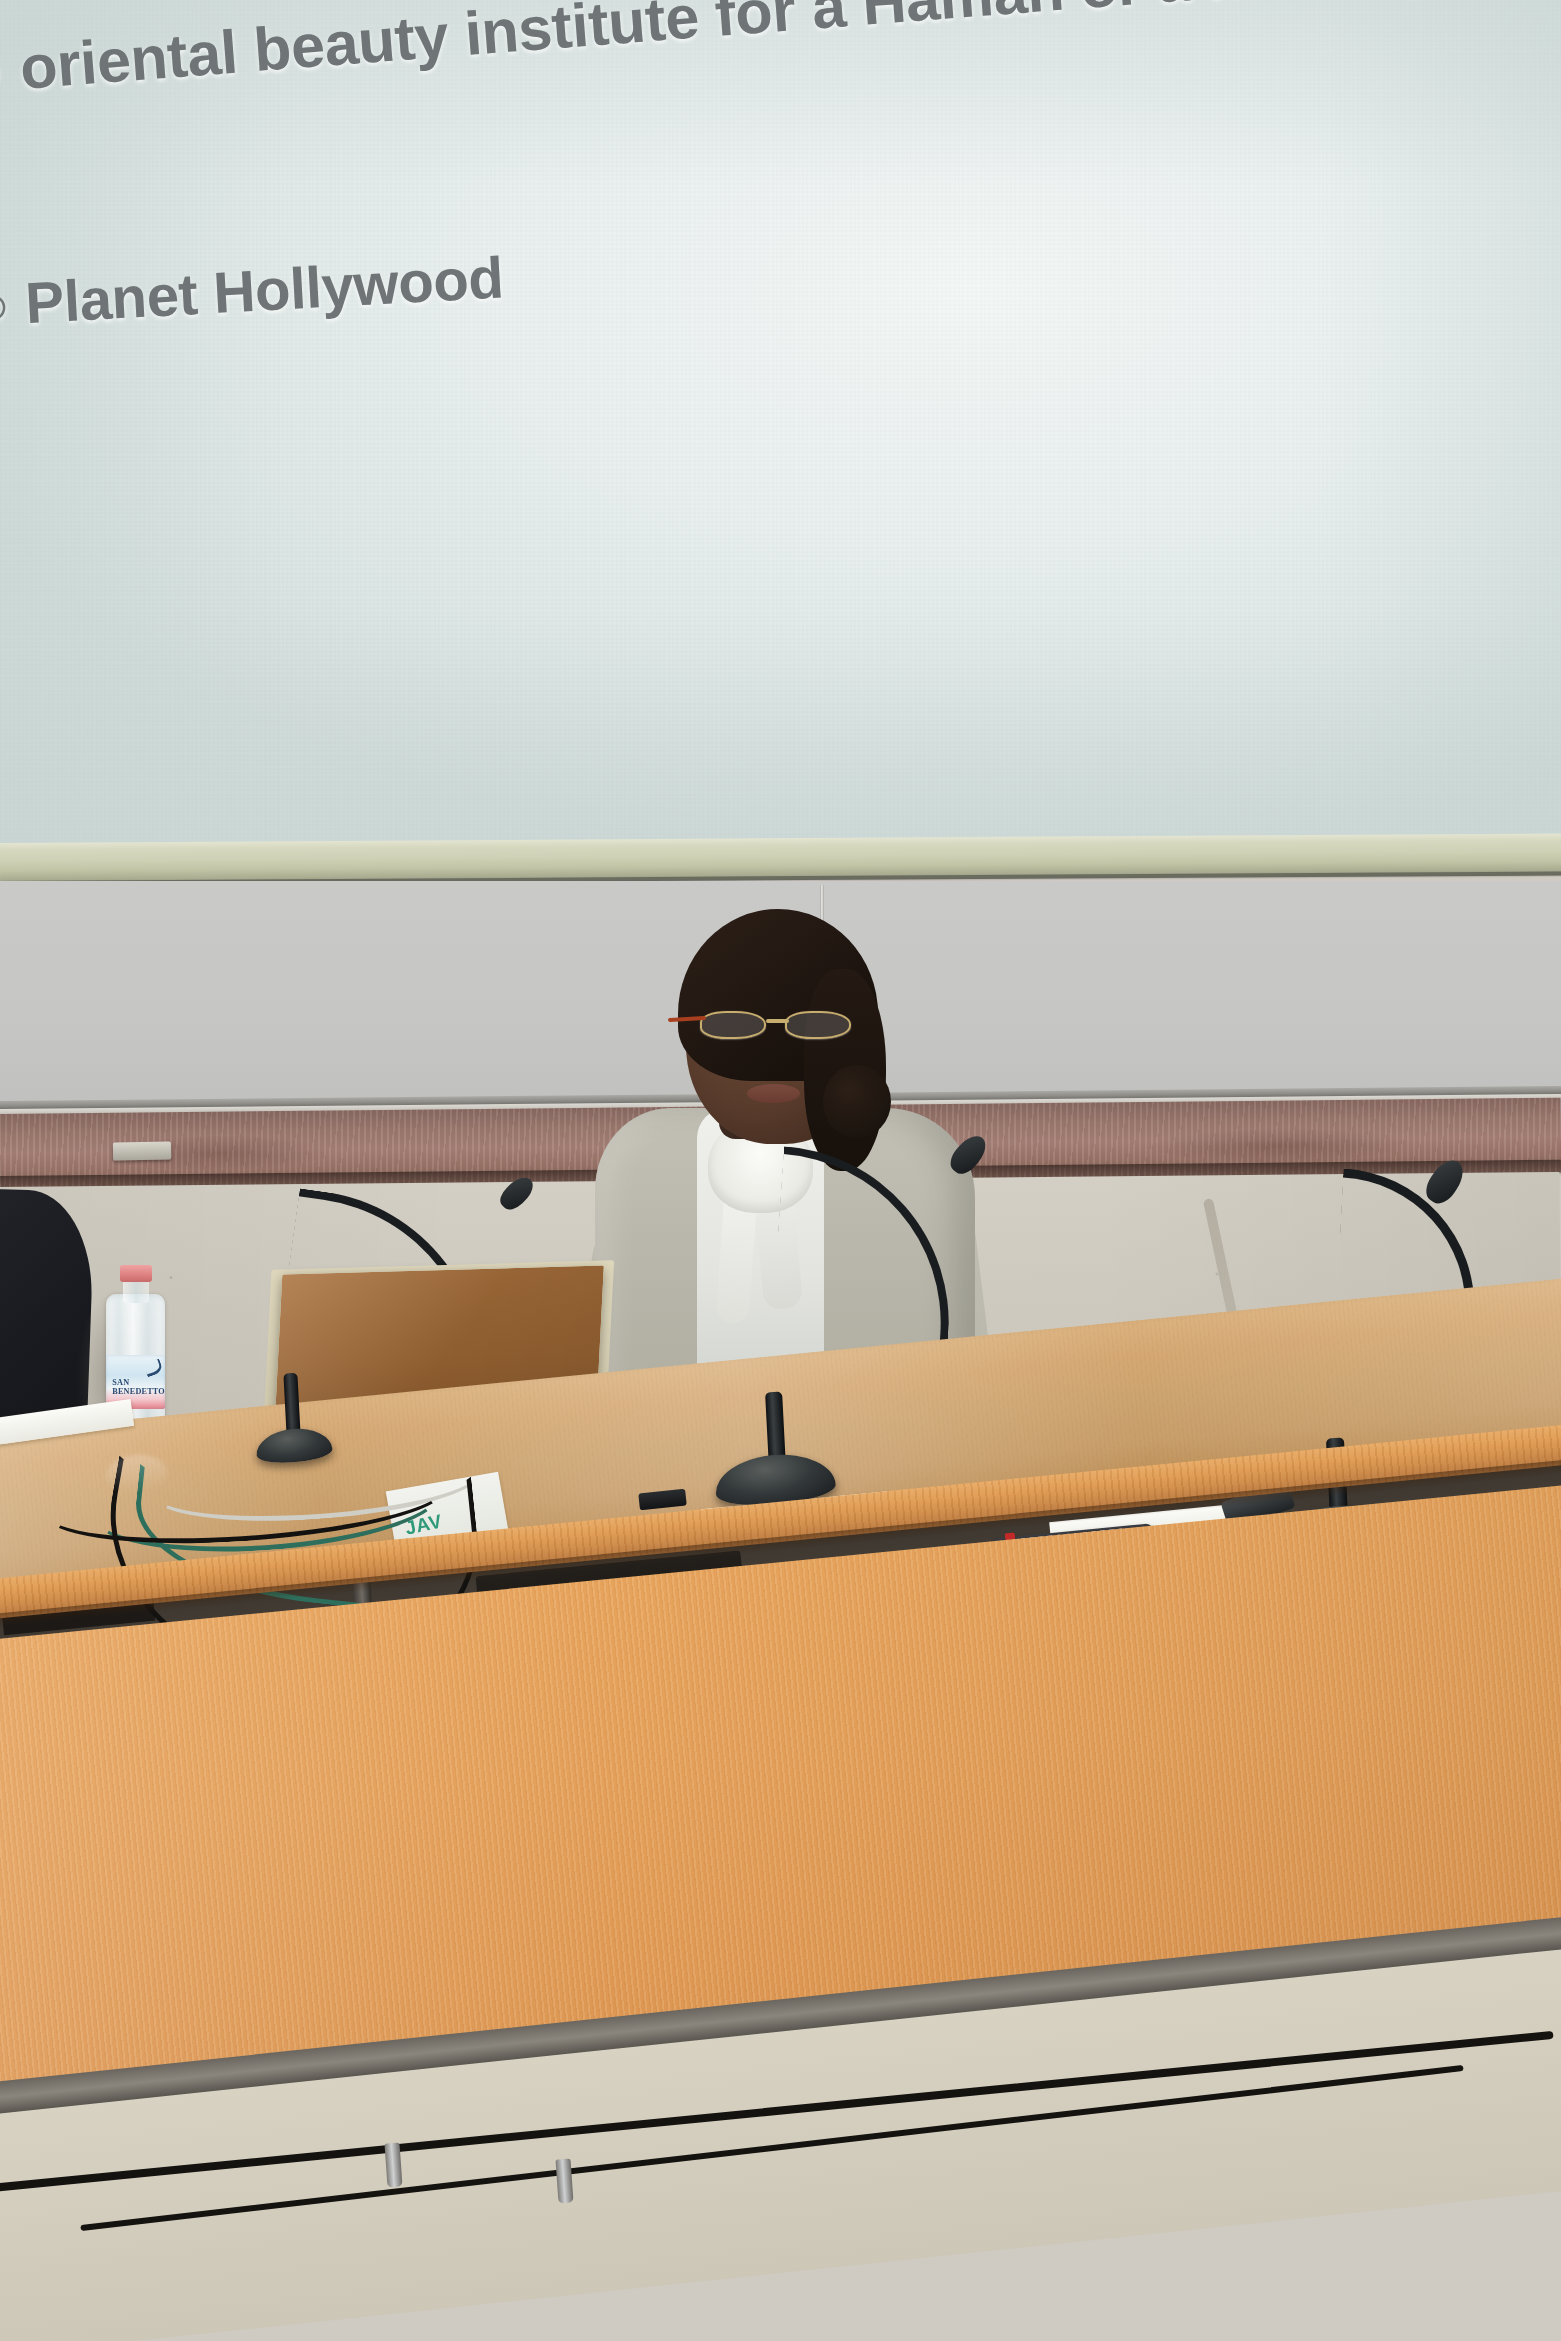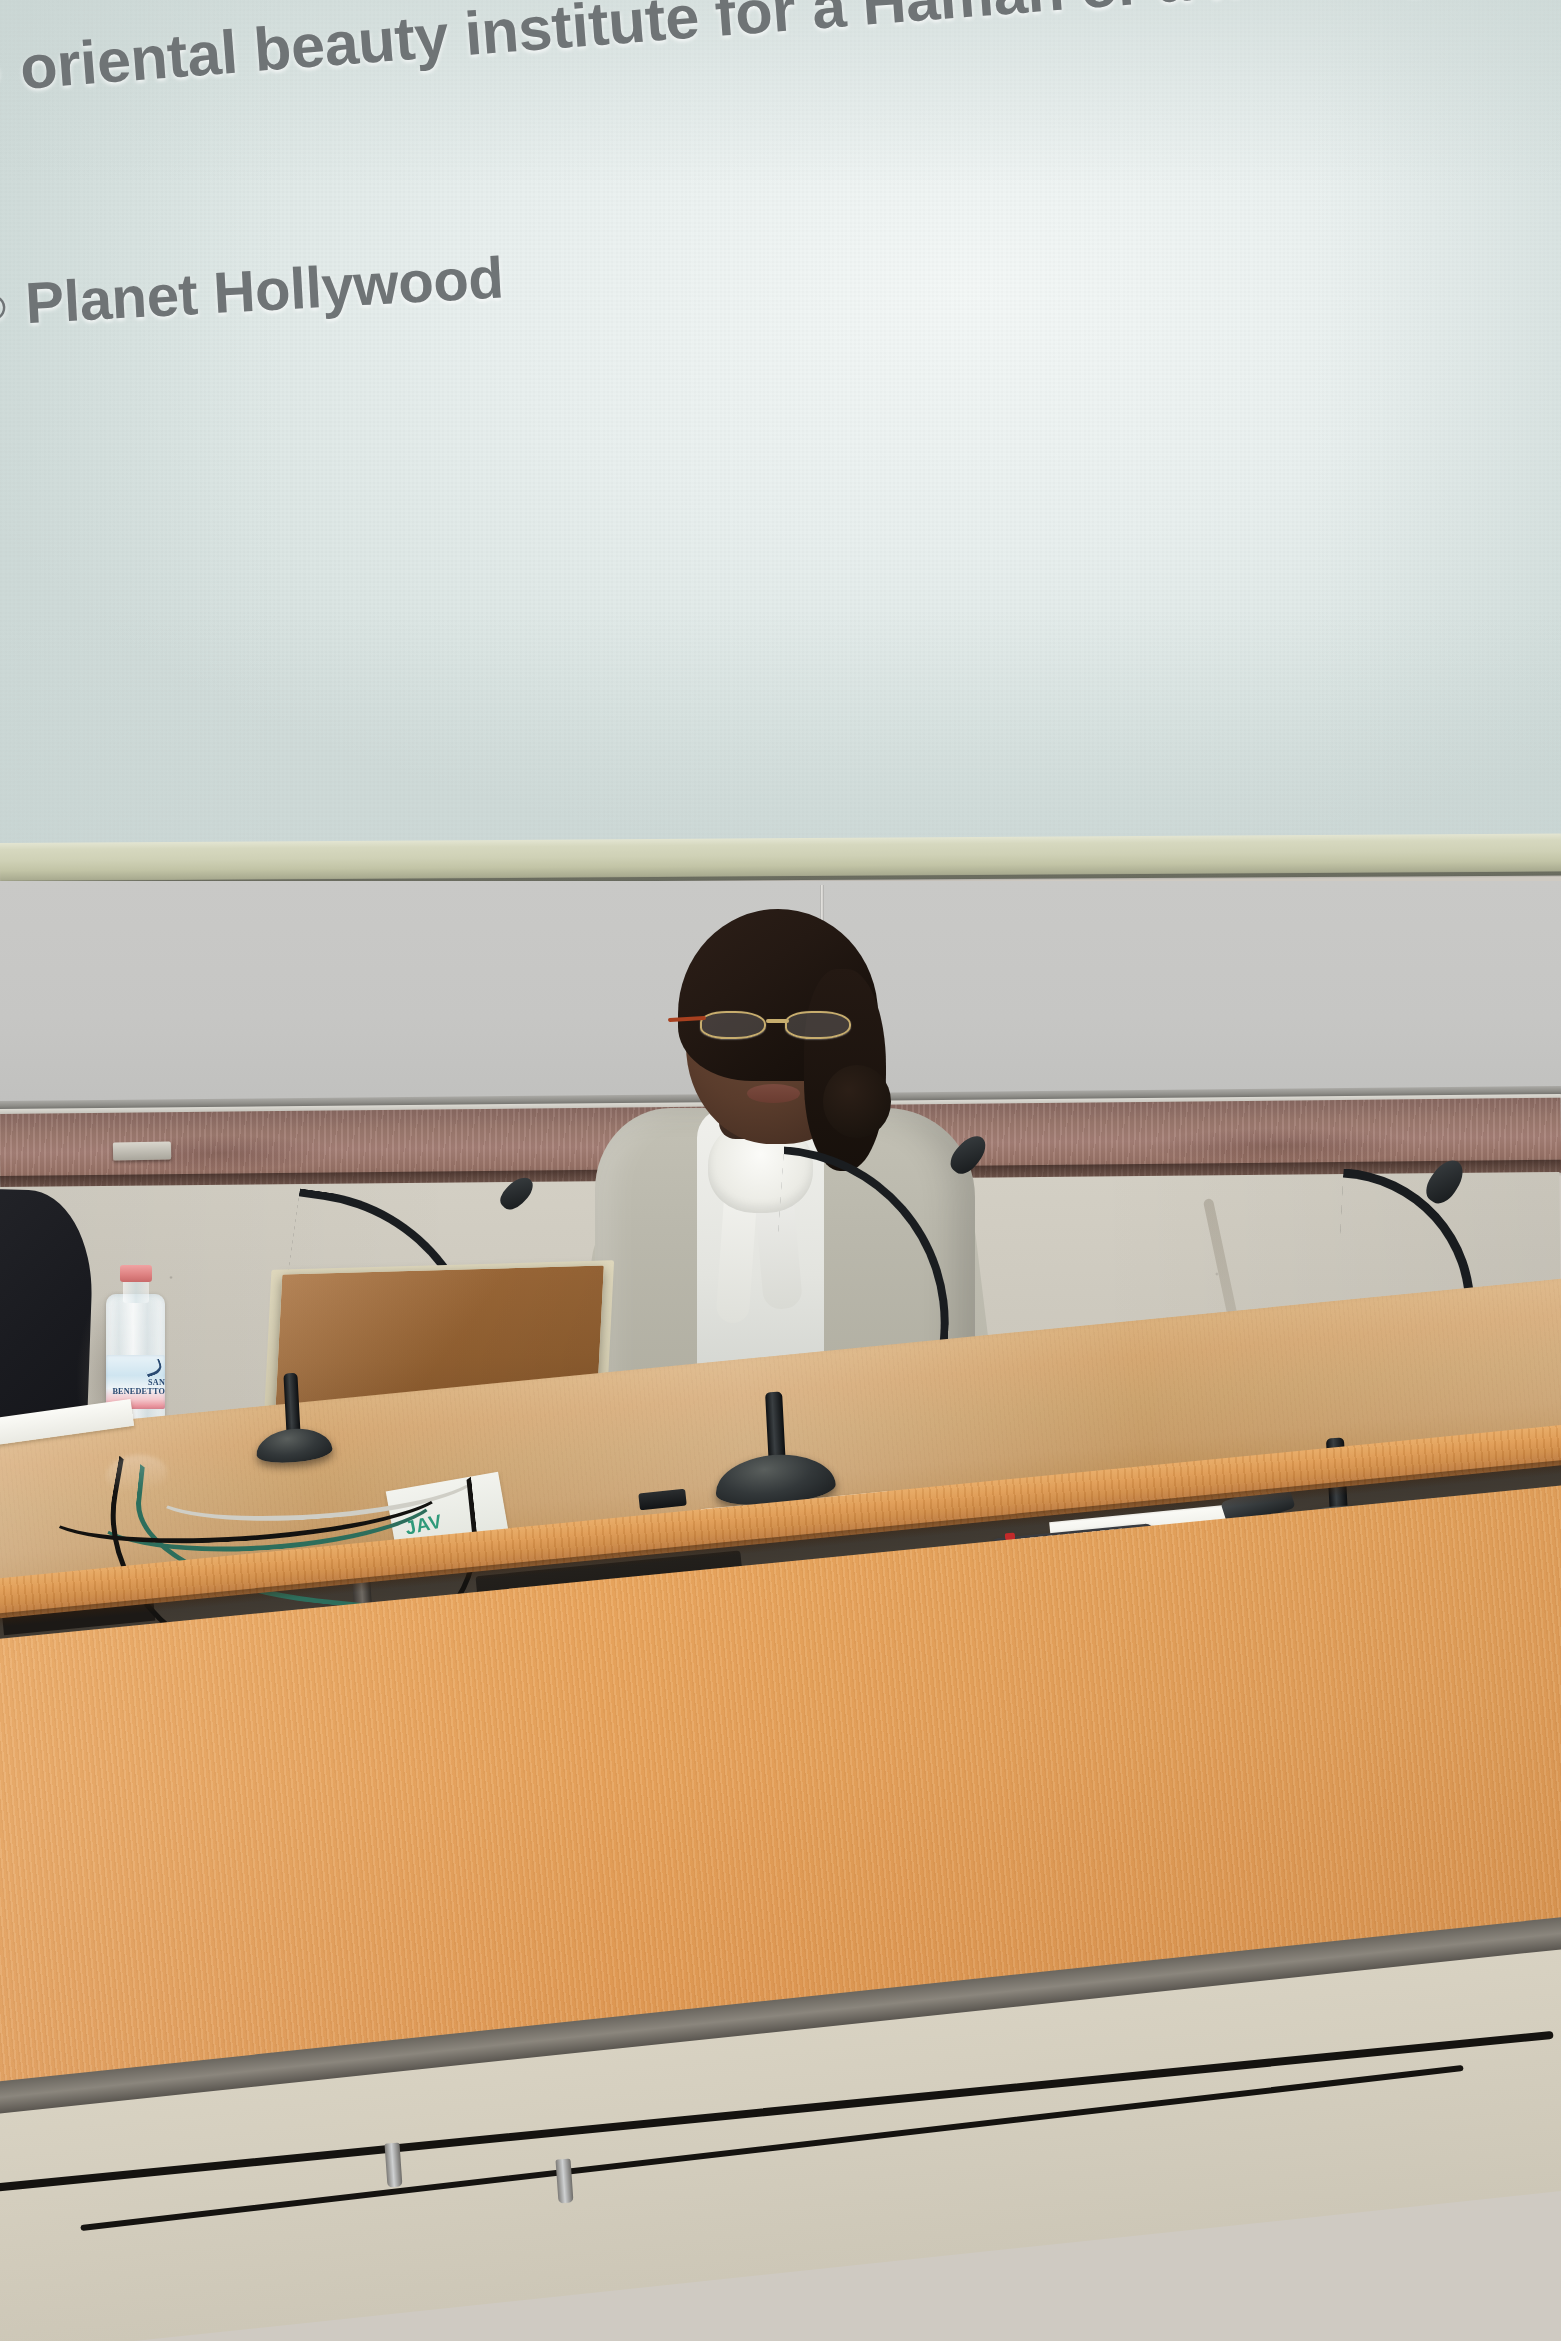--- a/index.html
+++ b/index.html
@@ -449,21 +449,20 @@
   #bottle-cap{
     position:absolute;left:19px;top:-1.3px;width:32px;height:17.7px;
     background:linear-gradient(to bottom,#f0a3a3,#dd8080 60%,#c96a6a);
     border-radius:3.2px;
   }
   #bottle-label{
     position:absolute;left:5px;top:89px;width:59px;height:54px;
     background:linear-gradient(to bottom, #e9f3f8 0%, #cfe5f0 38%, #eef4f7 62%, #f4c9ce 82%, #e57f8a 100%);
     border-radius:1.9px;
     box-shadow:inset 0 0 3.2px rgba(120,150,170,.35);
-    text-align:right;
   }
   #bottle-label-text{
     position:absolute;left:6.3px;top:23px;
     font-size:8.2px;font-weight:700;color:#2a4a72;letter-spacing:0.2px;
     font-family:"Liberation Serif", serif;
   }
   #bottle-label-swoosh{
     position:absolute;left:39px;top:6.3px;width:16.5px;height:14px;
     border-bottom:3.2px solid #2a4a72;
     border-right:2.5px solid #2a4a72;

